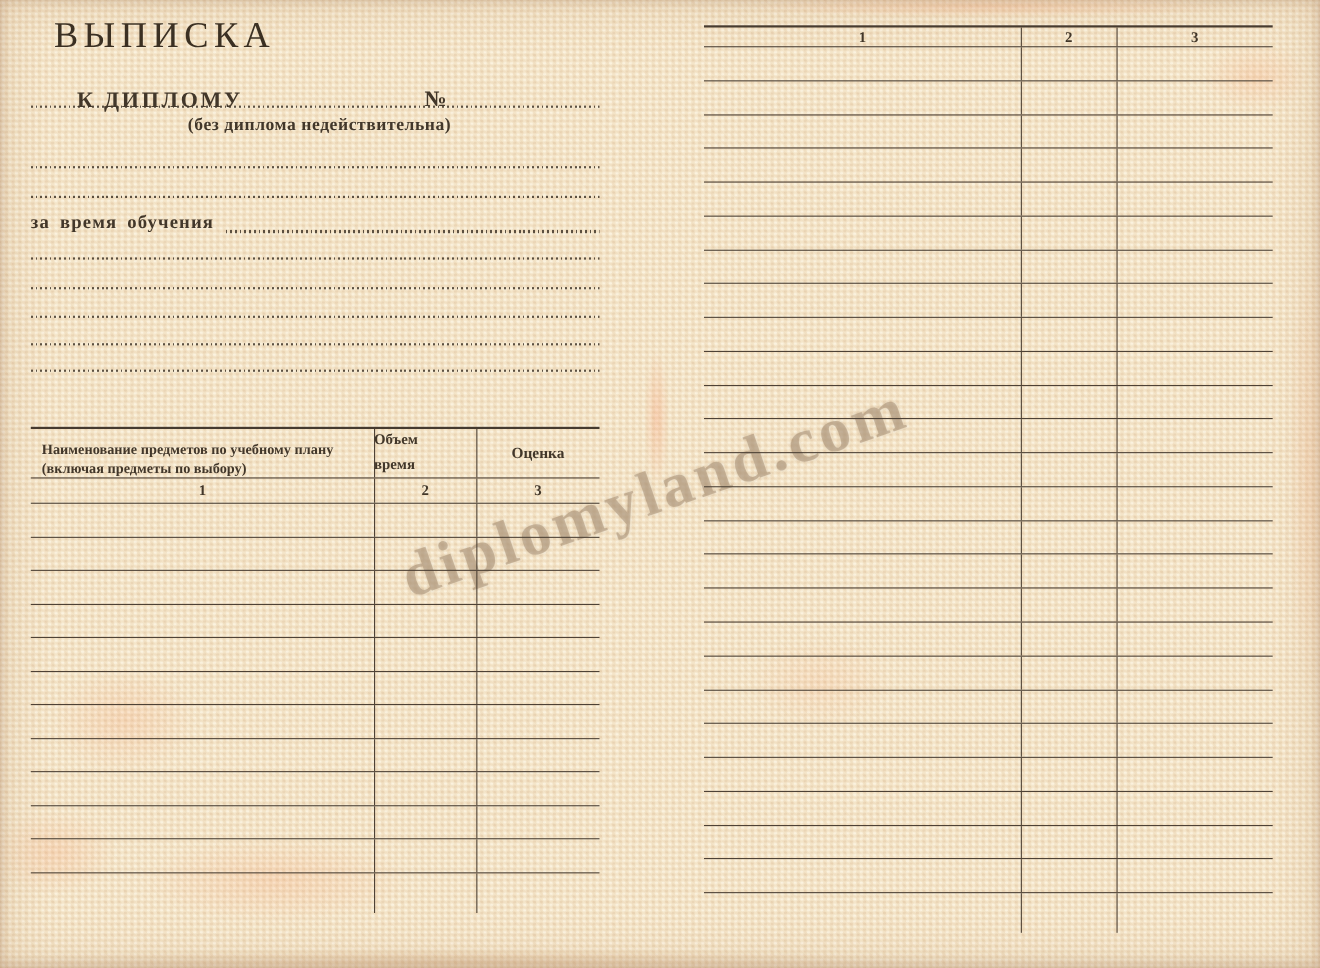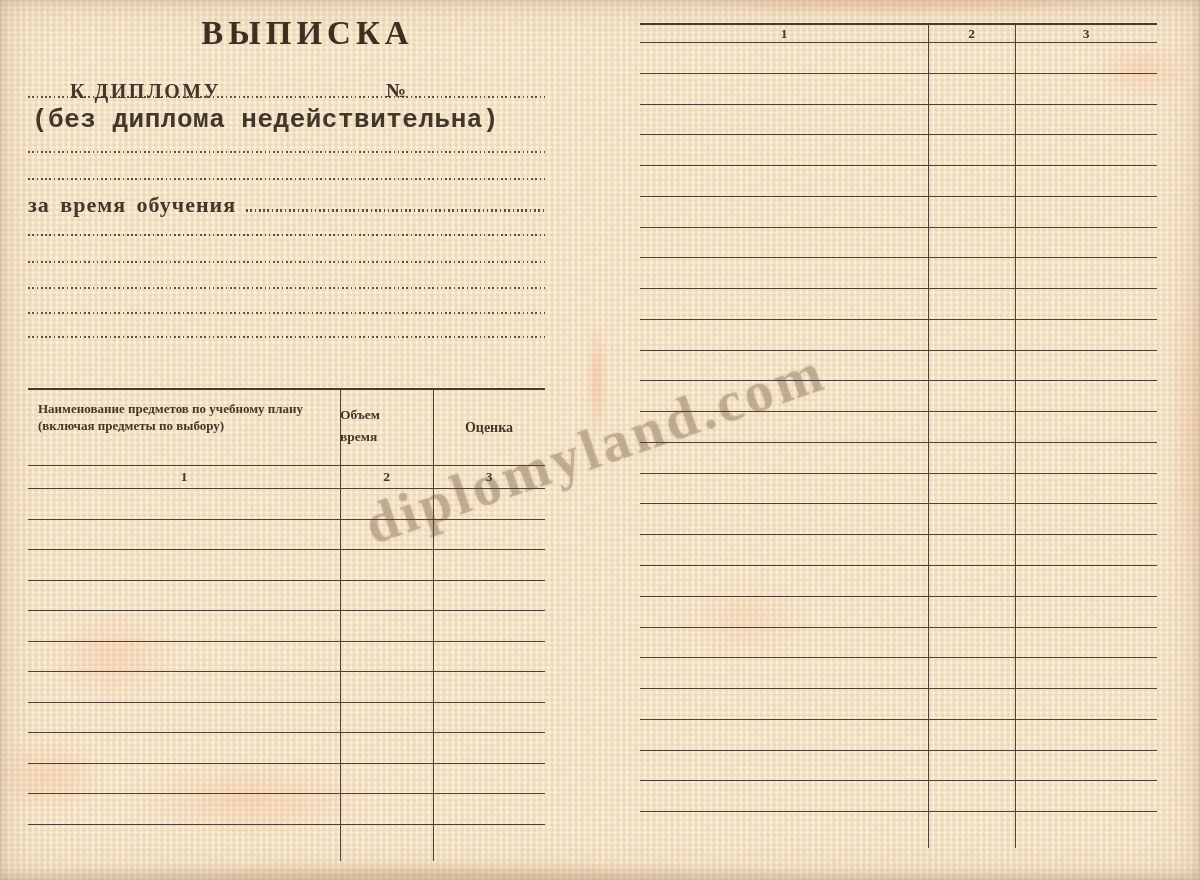--- a/index.html
+++ b/index.html
@@ -53,56 +53,56 @@
     color:rgba(152,126,98,.42);
     text-shadow:0 0 3px rgba(152,126,98,.30), 1px 1px 0 rgba(255,245,225,.35);
   }
 
   .page{position:absolute;top:0;height:880px;z-index:2;color:var(--ink);}
   #page-left{left:28px;width:517px;}
   #page-right{left:640px;width:517px;}
 
   
   .t-main{
-    position:absolute;top:15px;left:0;right:0;text-align:center;
+    position:absolute;top:15px;left:0;right:0;text-align:left;
     transform:translateX(21px);
-    font-size:33px;font-weight:bold;letter-spacing:5px;color:#3a3023;
+    font-size:33px;font-weight:normal;letter-spacing:5px;color:#3a3023;
   }
   .t-sub{
     position:absolute;top:52px;left:40px;white-space:nowrap;
     font-size:21px;font-weight:bold;letter-spacing:3px;word-spacing:14px;
   }
   .t-diploma-label{
     position:absolute;top:80px;left:42px;
     font-size:20px;font-weight:bold;letter-spacing:2.5px;
   }
   .t-numsign{
     position:absolute;top:79px;left:358px;
     font-size:20px;font-weight:bold;
   }
   .numfield{
     position:absolute;top:95px;left:390px;right:0;height:3px;
   }
   .t-note{
-    position:absolute;top:105px;left:0;right:0;
+    position:absolute;top:105px;left:0;right:0;text-align:center;
     transform:translateX(4px);
-    font-size:26px;font-weight:bold;letter-spacing:.5px;font-family:Liberation Mono, monospace;
+    font-size:16px;font-weight:bold;letter-spacing:.5px;
   }
 
   
   .dotline{
     position:absolute;left:0;right:0;height:3px;
     background-image:repeating-linear-gradient(90deg, rgba(66,55,42,.85) 0 1.6px, transparent 1.6px 4.3px);
     background-size:auto 2px;background-repeat:repeat-x;background-position:0 1px;
   }
   .study-row{
     position:absolute;top:192px;left:0;right:0;height:22px;display:flex;
   }
   .study-row .lbl{
-    font-size:22px;font-weight:bold;letter-spacing:1px;word-spacing:4px;white-space:nowrap;
+    font-size:17px;font-weight:bold;letter-spacing:1px;word-spacing:4px;white-space:nowrap;
   }
   .study-row .fill{
     flex:1;margin-left:10px;align-self:flex-end;height:3px;
     background-image:repeating-linear-gradient(90deg, rgba(66,55,42,.85) 0 1.6px, transparent 1.6px 4.3px);
     margin-bottom:2px;
   }
   .knowledge{
     position:absolute;top:349px;left:0;
     font-size:17.5px;font-weight:bold;letter-spacing:.5px;word-spacing:4px;
   }
@@ -112,21 +112,21 @@
   .vcols::before,.vcols::after{
     content:"";position:absolute;top:0;bottom:0;width:1px;background:var(--line);
   }
   .lt .vcols::before{left:312px;} .lt .vcols::after{left:405px;}
   .rt .vcols::before{left:288px;} .rt .vcols::after{left:375px;}
 
   .lt{position:absolute;left:0;top:388px;width:517px;}
   .rt{position:absolute;left:0;top:23px;width:517px;}
 
   .lt-header{
-    height:78px;display:flex;
+    height:47px;display:flex;
     border-top:2px solid var(--line-heavy);
     border-bottom:1px solid var(--line);
     font-size:13px;font-weight:bold;line-height:17px;
   }
   .lt-header .hc1{width:312px;padding:10px 4px 0 10px;}
   .lt-header .hc2{width:93px;display:flex;flex-direction:column;align-items:flex-start;justify-content:center;gap:9px;font-size:13.5px;line-height:13px;transform:translateY(-2px);}
   .lt-header .hc3{flex:1;display:flex;align-items:center;justify-content:center;font-size:14px;}
 
   .numrow{display:flex;font-size:13.5px;font-weight:bold;border-bottom:1px solid var(--line);}
   .lt .numrow{height:23px;line-height:21px;}

